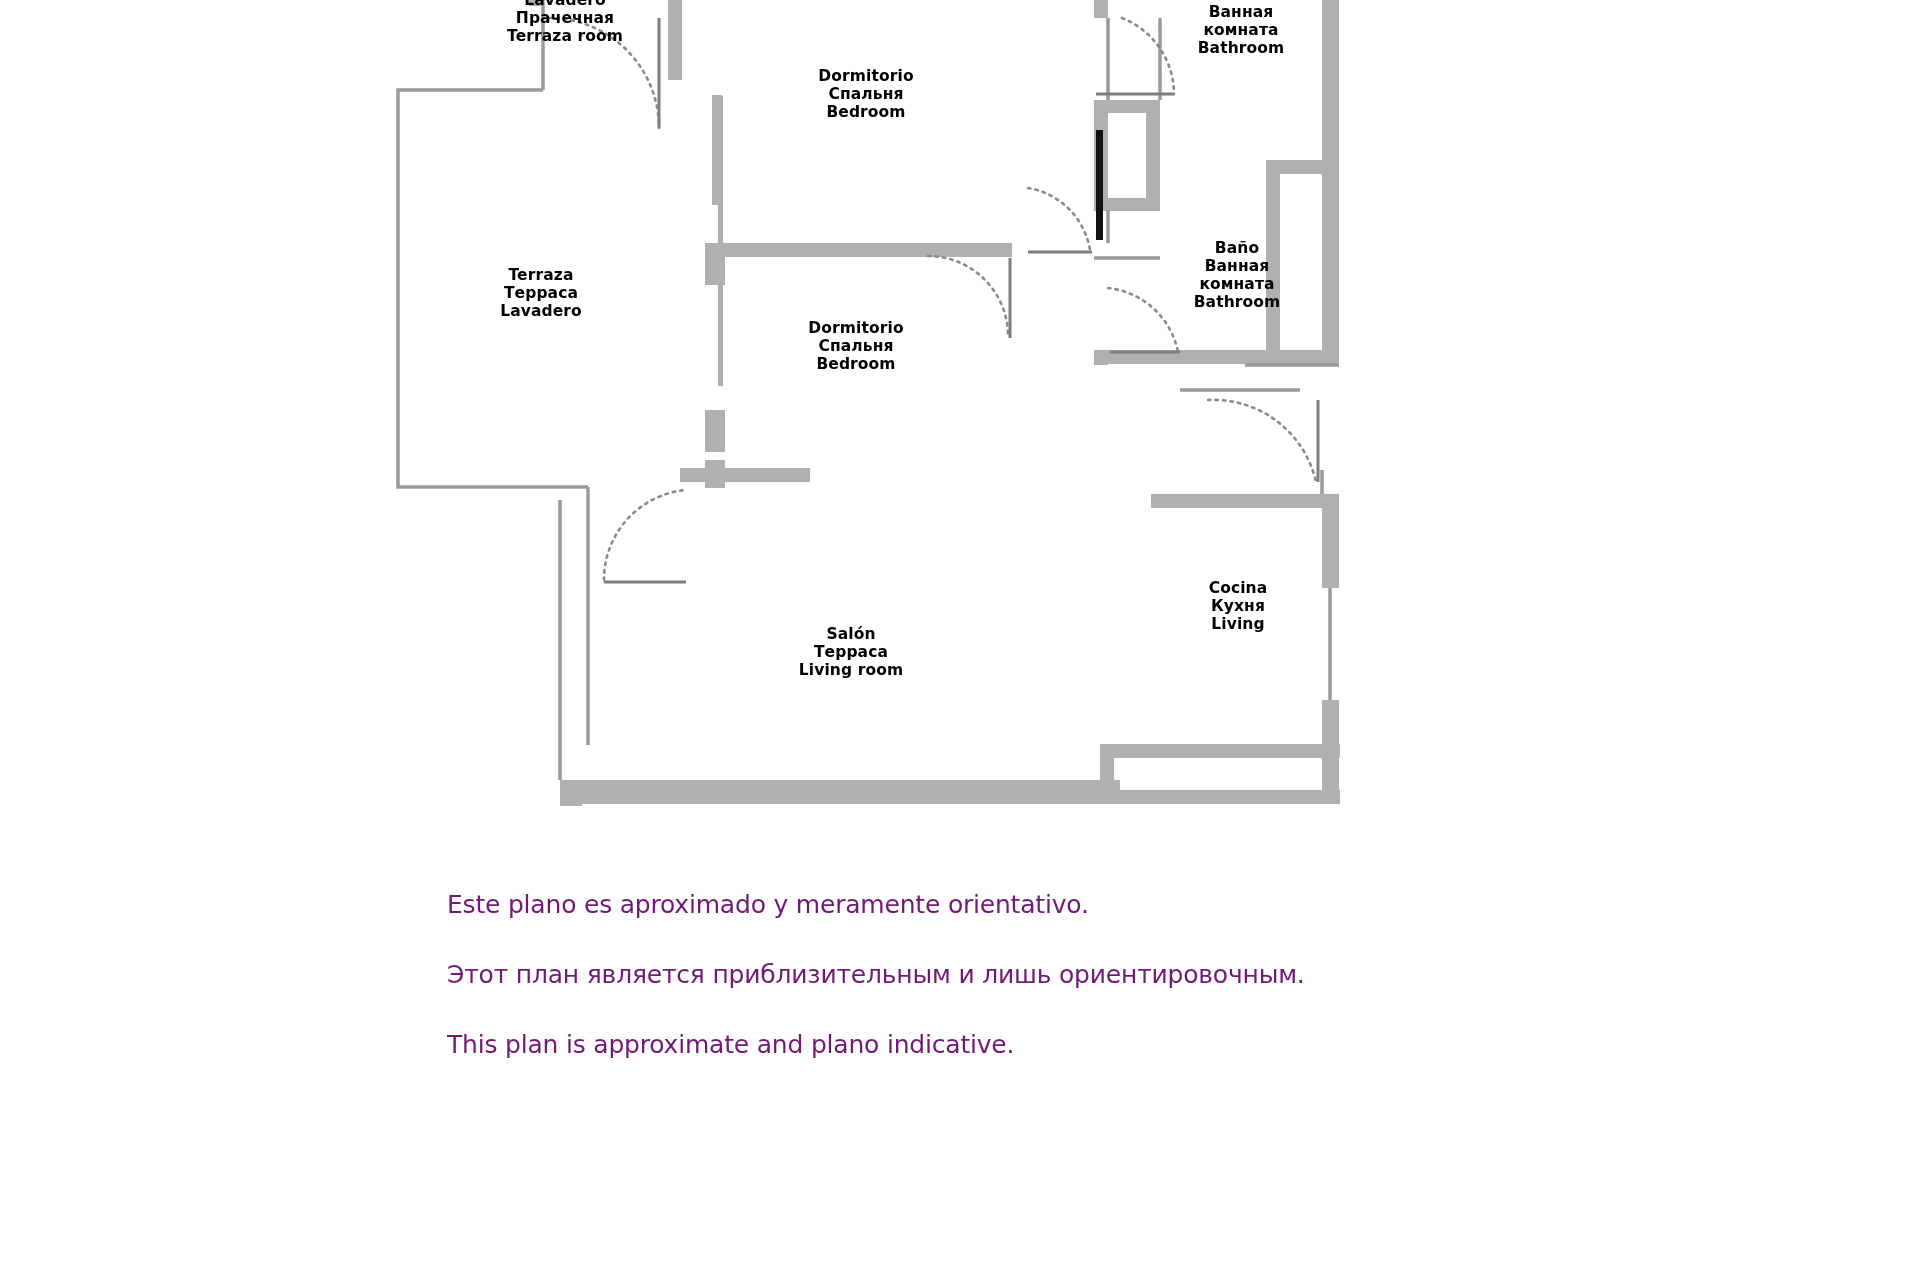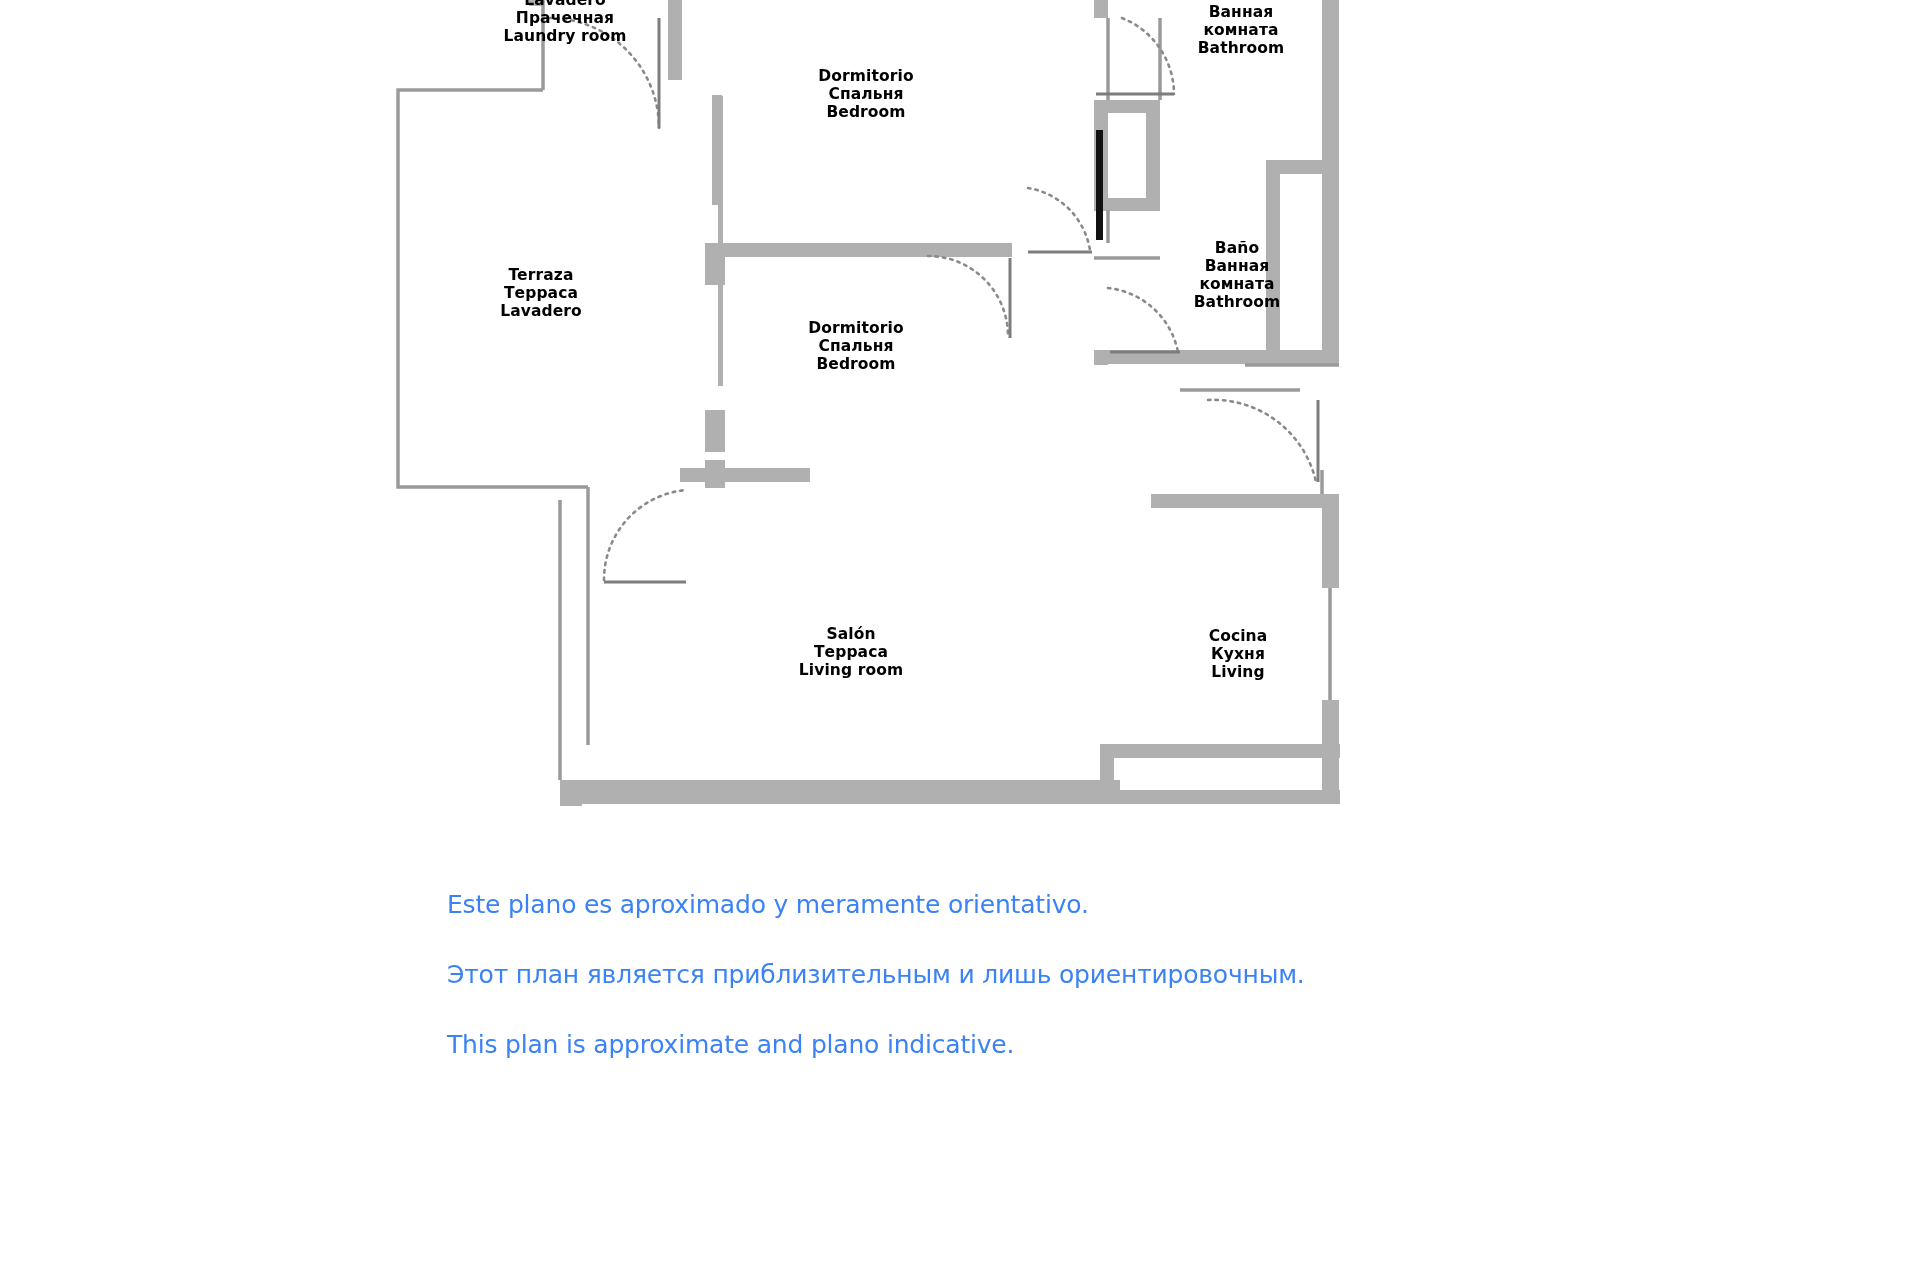--- a/index.html
+++ b/index.html
@@ -43,21 +43,21 @@
   #disclaimer {
     position: absolute;
     left: 447px;
     top: 890px;
     width: 1100px;
   }
   .disclaimer-line {
     font-family: "DejaVu Sans", sans-serif;
     font-size: 25px;
     font-weight: 400;
-    color: #3b82f6;
+    color: #701a75;
     margin-bottom: 41px;
     white-space: nowrap;
     letter-spacing: -0.2px;
   }
 </style>
 </head>
 <body>
 
 <div id="floorplan-wrap">
 
@@ -154,21 +154,21 @@
       <path d="M 1180 352 L 1110 352"></path>
       <path d="M 1318 482 L 1318 400"></path>
       <path d="M 604 582 L 686 582"></path>
     </g>
 
   </svg>
 
   <div class="room-label" style="left:565px; top:-8px; transform:translateX(-50%);">
     <div>Lavadero</div>
     <div>Прачечная</div>
-    <div>Laundry room</div>
+    <div>Terraza room</div>
   </div>
 
   <div class="room-label" style="left:866px; top:68px; transform:translateX(-50%);">
     <div>Dormitorio</div>
     <div>Спальня</div>
     <div>Bedroom</div>
   </div>
 
   <div class="room-label" style="left:1241px; top:-14px; transform:translateX(-50%);">
     <div>Baño</div>
@@ -189,21 +189,21 @@
     <div>Терраса</div>
     <div>Lavadero</div>
   </div>
 
   <div class="room-label" style="left:856px; top:320px; transform:translateX(-50%);">
     <div>Dormitorio</div>
     <div>Спальня</div>
     <div>Bedroom</div>
   </div>
 
-  <div class="room-label" style="left:1238px; top:628px; transform:translateX(-50%);">
+  <div class="room-label" style="left:1238px; top:580px; transform:translateX(-50%);">
     <div>Cocina</div>
     <div>Кухня</div>
     <div>Living</div>
   </div>
 
   <div class="room-label" style="left:851px; top:626px; transform:translateX(-50%);">
     <div>Salón</div>
     <div>Терраса</div>
     <div>Living room</div>
   </div>

